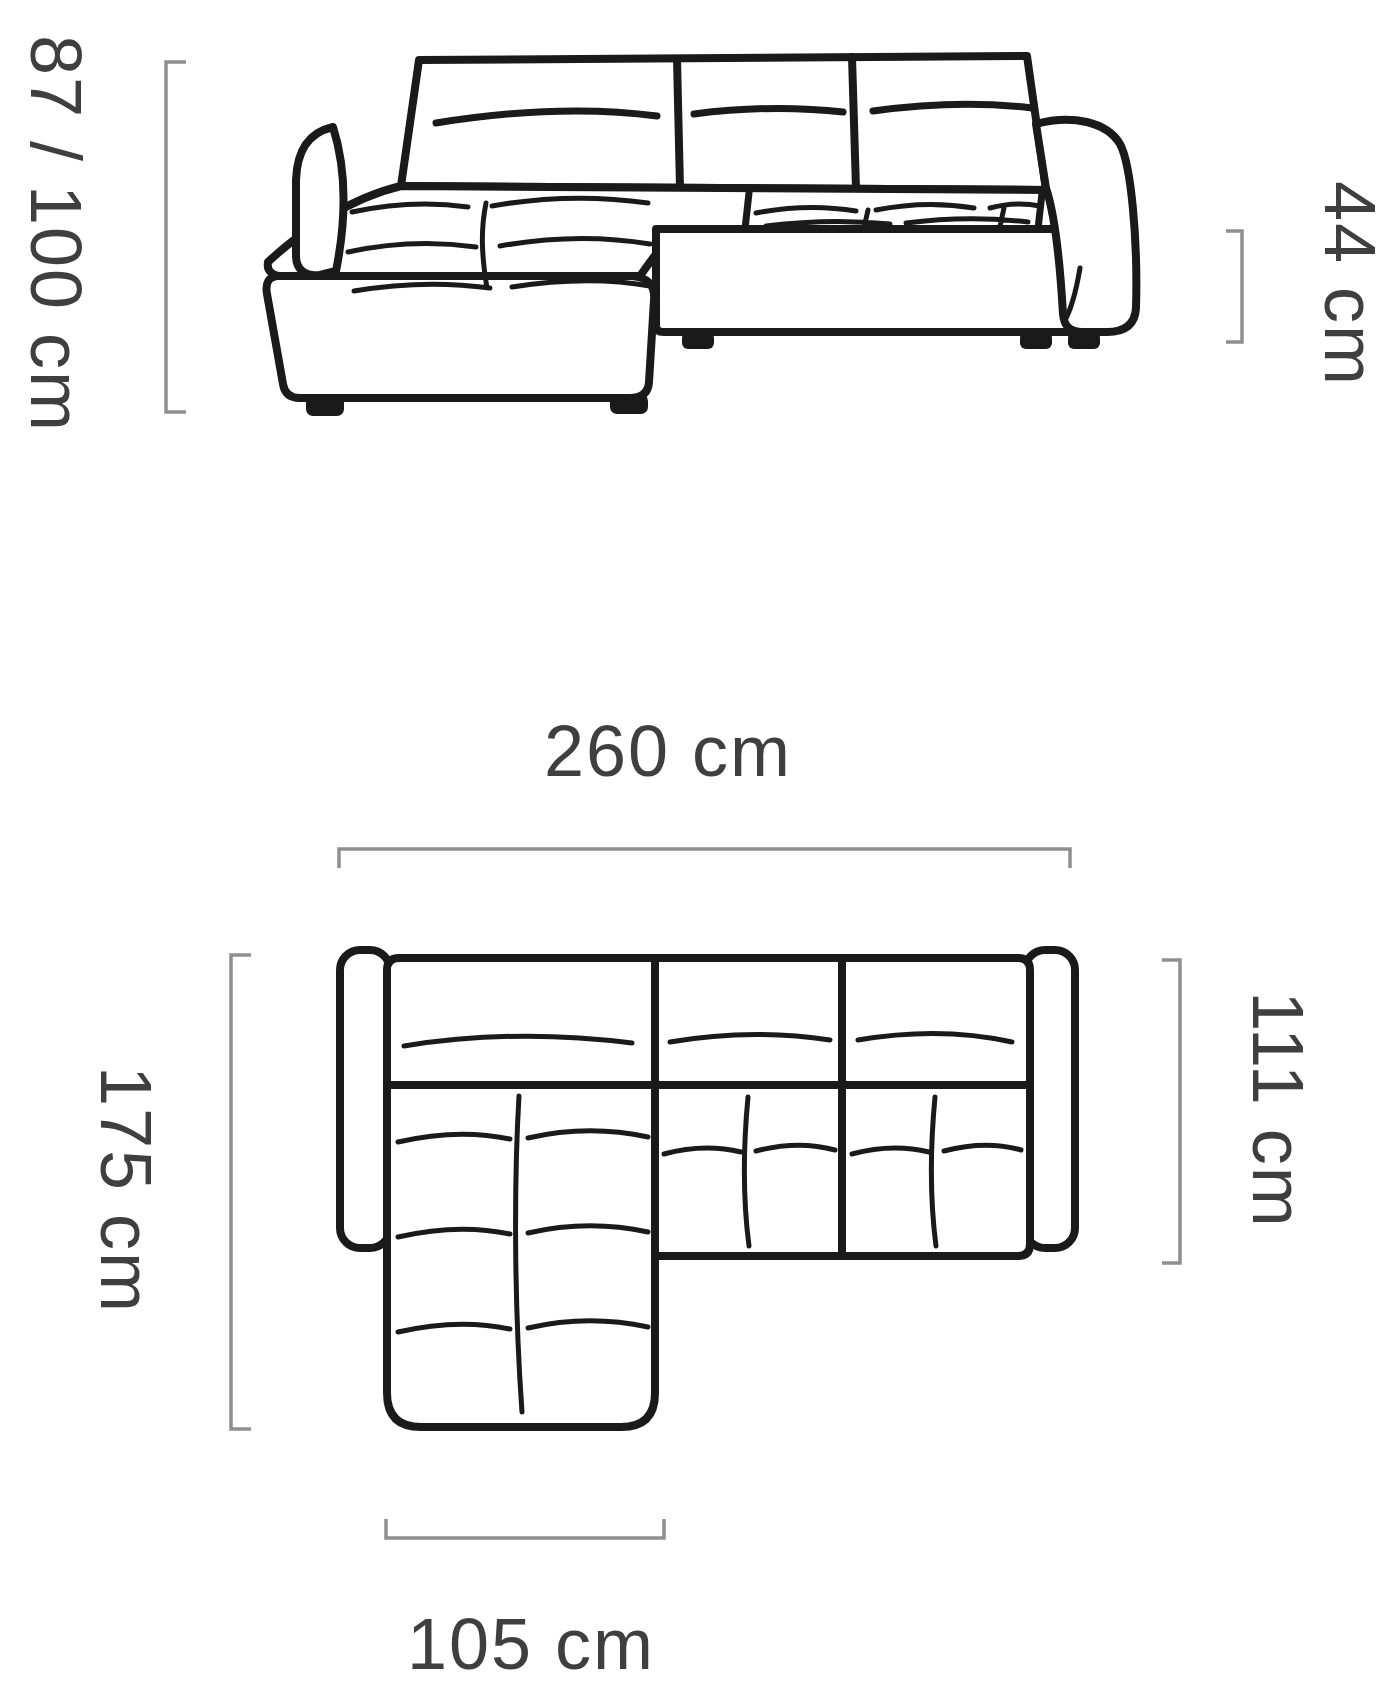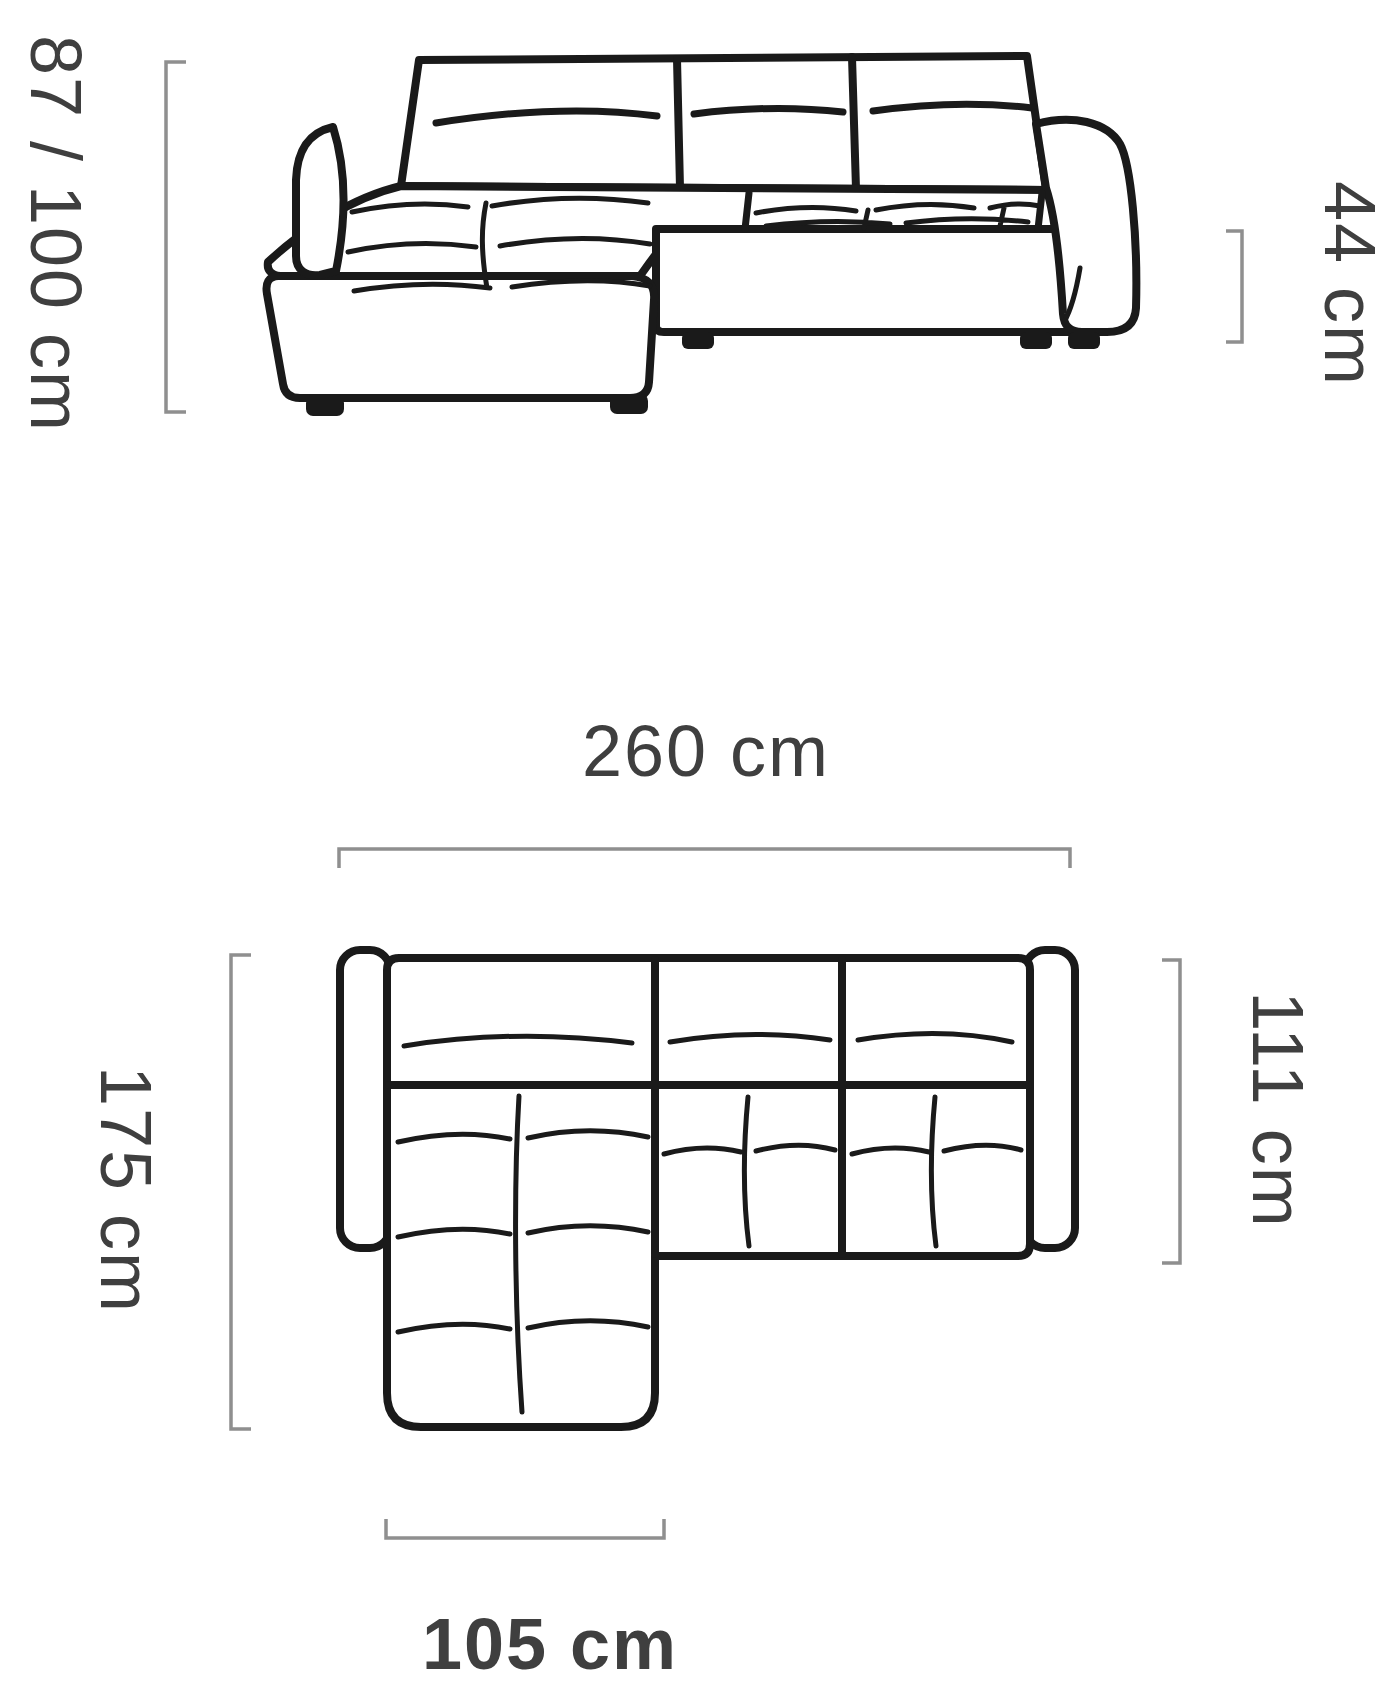--- a/index.html
+++ b/index.html
@@ -123,21 +123,21 @@
       <path class="bracket" d="M 251 955 L 231 955 L 231 1429 L 251 1429"></path>
       <path class="bracket" d="M 1162 960 L 1180 960 L 1180 1263 L 1162 1263"></path>
       <path class="bracket" d="M 386 1519 L 386 1538 L 664 1538 L 664 1519"></path>
     </g>
   </svg>
 
   <div class="dim-label rot" style="left:56px;  top:234px;">87 / 100 cm</div>
 
   <div class="dim-label rot" style="left:1350px; top:284px;">44 cm</div>
 
-  <div class="dim-label" style="left:706px; top:751px;">260 cm</div>
+  <div class="dim-label" style="left:668px; top:751px;">260 cm</div>
 
   <div class="dim-label rot" style="left:126px; top:1190px;">175 cm</div>
 
   <div class="dim-label rot" style="left:1278px; top:1110px;">111 cm</div>
 
-  <div class="dim-label" style="left:550px; top:1644px;font-weight:bold;">105 cm</div>
+  <div class="dim-label" style="left:531px; top:1644px;">105 cm</div>
 
 </div>
 
 </body></html>

